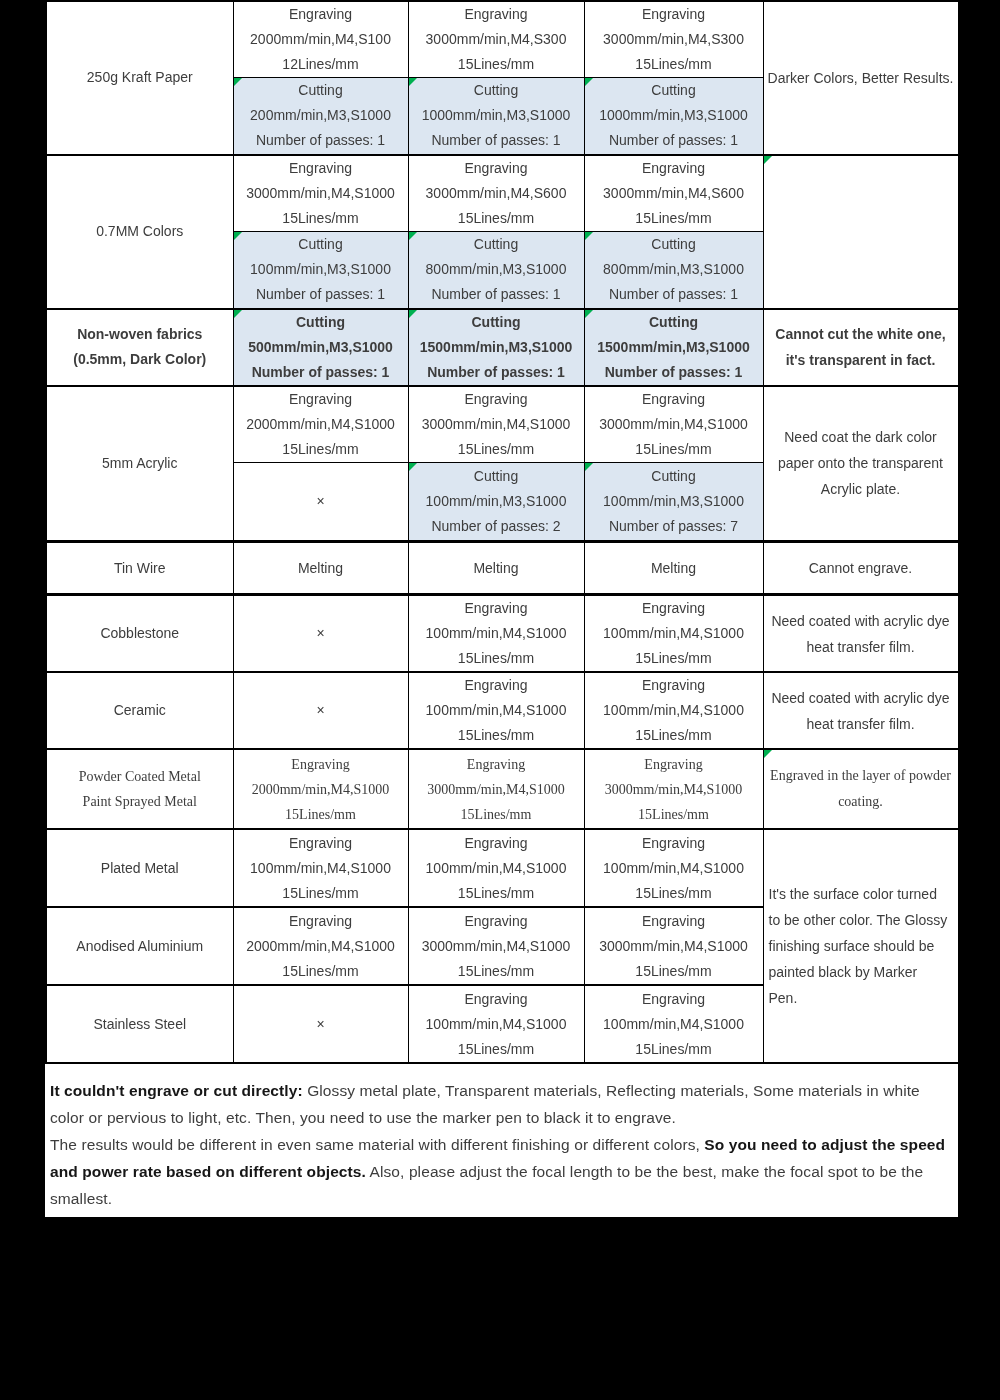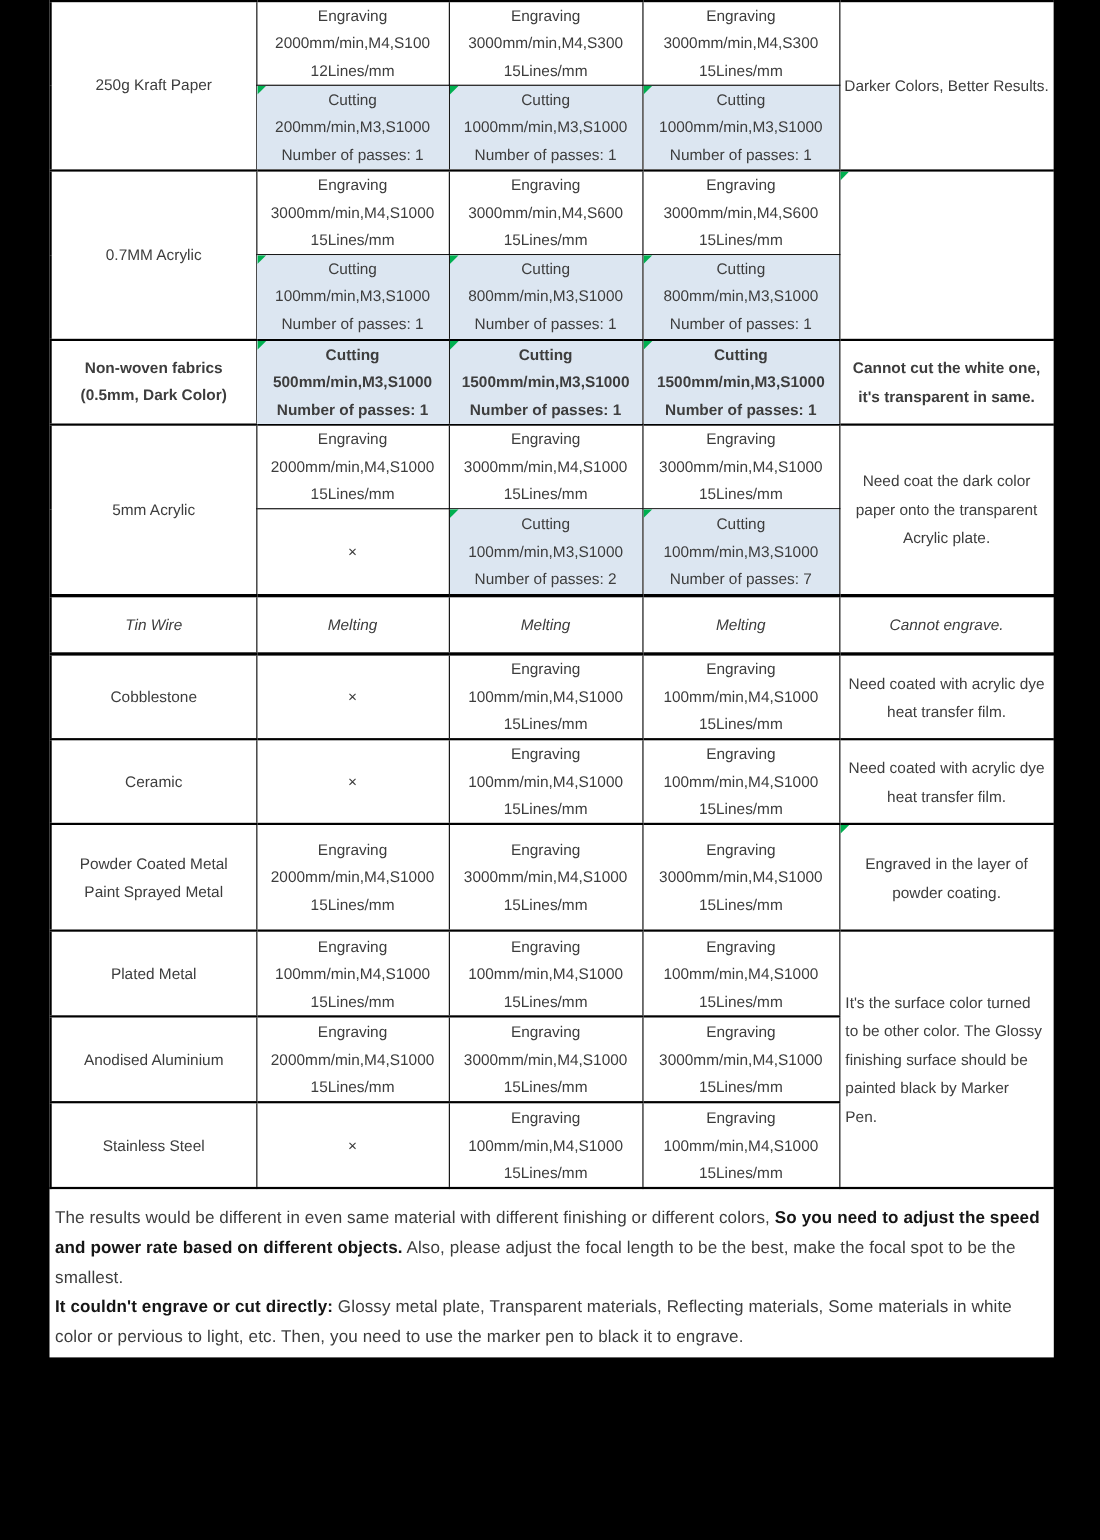--- a/index.html
+++ b/index.html
@@ -113,21 +113,21 @@
             </td>
             <td class="cutting" style="background: rgb(220, 230, 241);">
               <span class="comment-tri" style="border-top-color: rgb(0, 176, 80);"></span>
               <div>Cutting</div>
               <div>1000mm/min,M3,S1000</div>
               <div>Number of passes: 1</div>
             </td>
           </tr>
           <tr class="gs" style="height: 77px;">
             <td rowspan="2">
-              <div>0.7MM Acrylic</div>
+              <div>0.7MM Colors</div>
             </td>
             <td>
               <div>Engraving</div>
               <div>3000mm/min,M4,S1000</div>
               <div>15Lines/mm</div>
             </td>
             <td>
               <div>Engraving</div>
               <div>3000mm/min,M4,S600</div>
               <div>15Lines/mm</div>
@@ -179,21 +179,21 @@
               <div>1500mm/min,M3,S1000</div>
               <div>Number of passes: 1</div>
             </td>
             <td class="cutting" style="background: rgb(220, 230, 241);">
               <span class="comment-tri" style="border-top-color: rgb(0, 176, 80);"></span>
               <div>Cutting</div>
               <div>1500mm/min,M3,S1000</div>
               <div>Number of passes: 1</div>
             </td>
             <td rowspan="1" class="note-cell">
-              <div>Cannot cut the white one, it's transparent in same.</div>
+              <div>Cannot cut the white one, it's transparent in fact.</div>
             </td>
           </tr>
           <tr class="gs" style="height: 77px;">
             <td rowspan="2">
               <div>5mm Acrylic</div>
             </td>
             <td>
               <div>Engraving</div>
               <div>2000mm/min,M4,S1000</div>
               <div>15Lines/mm</div>
@@ -222,21 +222,21 @@
               <div>100mm/min,M3,S1000</div>
               <div>Number of passes: 2</div>
             </td>
             <td class="cutting" style="background: rgb(220, 230, 241);">
               <span class="comment-tri" style="border-top-color: rgb(0, 176, 80);"></span>
               <div>Cutting</div>
               <div>100mm/min,M3,S1000</div>
               <div>Number of passes: 7</div>
             </td>
           </tr>
-          <tr class="gs gs-thick" style="height: 53px; font-style: italic;">
+          <tr class="gs gs-thick" style="height: 53px;">
             <td rowspan="1">
               <div>Tin Wire</div>
             </td>
             <td>
               <div>Melting</div>
             </td>
             <td>
               <div>Melting</div>
             </td>
             <td>
@@ -281,21 +281,21 @@
             </td>
             <td>
               <div>Engraving</div>
               <div>100mm/min,M4,S1000</div>
               <div>15Lines/mm</div>
             </td>
             <td rowspan="1" class="note-cell">
               <div>Need coated with acrylic dye heat transfer film.</div>
             </td>
           </tr>
-          <tr class="gs" style="height: 97px;">
+          <tr class="gs" style="height: 80px; font-family: Liberation Serif, serif;">
             <td rowspan="1">
               <div>Powder Coated Metal</div>
               <div>Paint Sprayed Metal</div>
             </td>
             <td>
               <div>Engraving</div>
               <div>2000mm/min,M4,S1000</div>
               <div>15Lines/mm</div>
             </td>
             <td>
@@ -370,17 +370,17 @@
             </td>
             <td>
               <div>Engraving</div>
               <div>100mm/min,M4,S1000</div>
               <div>15Lines/mm</div>
             </td>
           </tr>
         </tbody>
     </table>
     <div class="footer">
+        <p><strong>It couldn't engrave or cut directly:</strong><span> Glossy metal plate, Transparent materials, Reflecting materials, Some materials in white color or pervious to light, etc. Then, you need to use the marker pen to black it to engrave.</span></p>
         <p><span>The results would be different in even same material with different finishing or different colors, </span><strong>So you need to adjust the speed and power rate based on different objects.</strong><span> Also, please adjust the focal length to be the best, make the focal spot to be the smallest.</span></p>
-        <p><strong>It couldn't engrave or cut directly:</strong><span> Glossy metal plate, Transparent materials, Reflecting materials, Some materials in white color or pervious to light, etc. Then, you need to use the marker pen to black it to engrave.</span></p>
       </div>
   </div>
 </div>
 
 </body></html>

